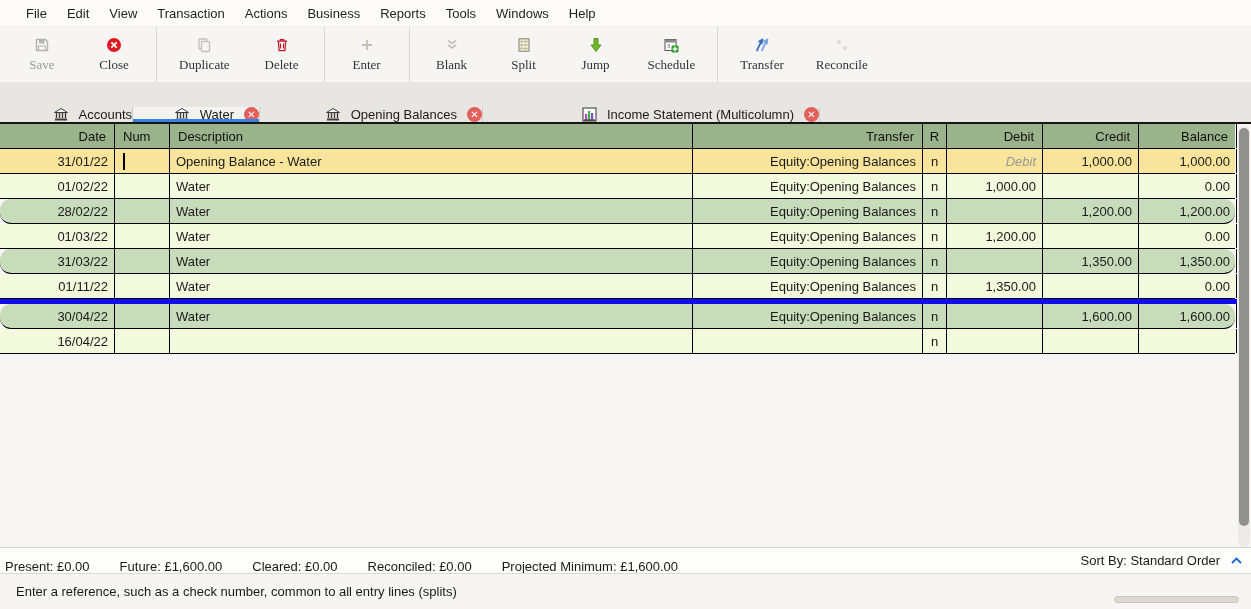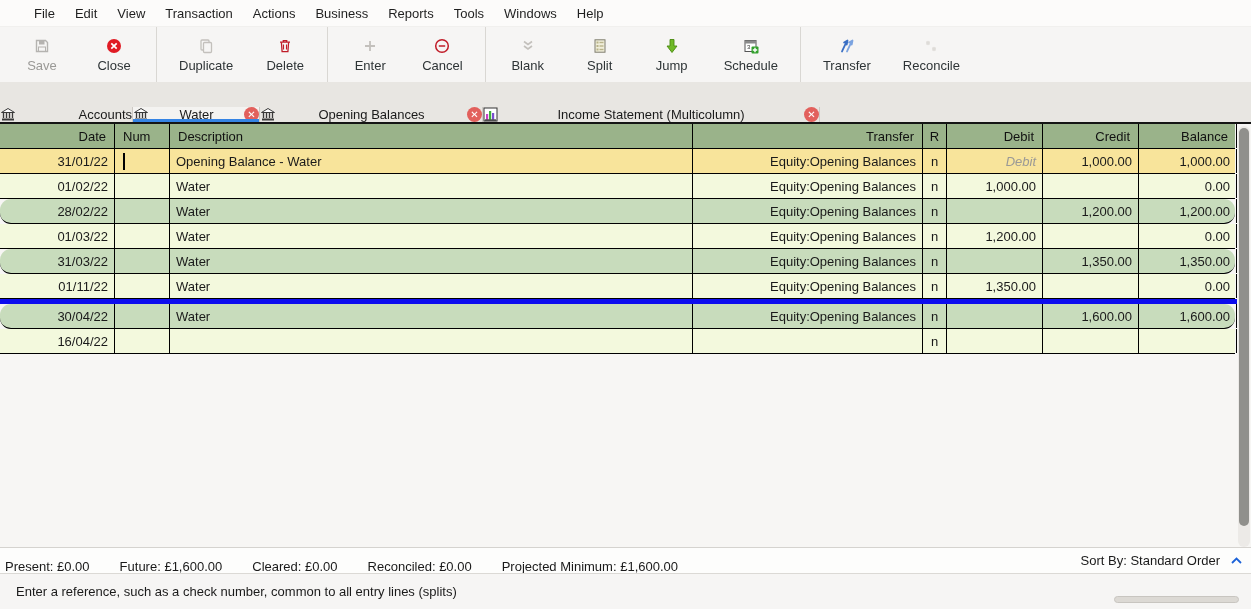--- a/index.html
+++ b/index.html
@@ -2,38 +2,38 @@
 <html style="--header-green: #9ab38a; --row-pale: #f3f9dd; --row-green: #c8dcbc; --row-selected: #f8e49b; --divider-blue: #0d0dee; --tab-underline: #3584e4; --close-red: #e01b24; --delete-red: #c01c28; --jump-green: #6fb927; --transfer-blue: #3a6fc4;"><head>
 <meta charset="utf-8">
 <style>
   * { margin:0; padding:0; box-sizing:border-box; }
   html,body { width:1251px; height:609px; overflow:hidden;
     font-family:"Liberation Sans","DejaVu Sans",sans-serif; font-size:13px; color:#1a1a1a; }
   .app { position:relative; width:1251px; height:609px; background:#f6f5f4; }
 
   
   .menubar { position:absolute; top:0; left:0; right:0; height:27px; background:#fcfbfa;
-    display:flex; align-items:center; padding-left:24px; border-bottom:1px solid #f1f0ee; }
+    display:flex; align-items:center; padding-left:16px; border-bottom:1px solid #f1f0ee; }
   .menu-item { padding:4px 10px; color:#1f1f1f; cursor:default; }
 
   
   .toolbar { position:absolute; top:27px; left:0; right:0; height:55px; background:#f6f5f4;
-    display:flex; align-items:stretch; padding-left:6px; }
+    display:flex; align-items:stretch; padding-left:6px;font-family:Liberation Serif, serif; }
   .tgroup { display:flex; align-items:stretch; }
   .tsep { width:1px; background:#d9d7d3; margin:0 6px; }
   .tbtn { display:flex; flex-direction:column; align-items:center; justify-content:center;
     gap:3px; padding:4px 16px; min-width:72px; }
   .tbtn .ticon { height:18px; display:flex; align-items:center; justify-content:center; }
   .tbtn .tlabel { color:#2e3436; }
   .tbtn.disabled .tlabel { color:#9a9996; }
 
   
   .tabbar { position:absolute; top:82px; left:0; right:0; height:40px; background:#e8e6e2;
     display:flex; align-items:stretch; }
-  .tab { display:flex; align-items:center; justify-content:space-between; gap:10px;
+  .tab { display:flex; align-items:center; justify-content:flex-end; gap:10px;
     border-right:1px solid #cdc9c4; position:relative; background:#e8e6e2;margin-top:25px; }
   .tab.active { background:#f4f3f1; }
   .tab.active::after { content:""; position:absolute; left:0; right:0; bottom:0; height:3px;
     background:var(--tab-underline,#3584e4); }
   .tab-close { width:15px; height:15px; border-radius:50%; background:#e2605c; color:#fff;
     display:flex; align-items:center; justify-content:center; font-size:10px; line-height:1; }
 
   
   .register { position:absolute; top:122px; left:0; right:0; height:425px; background:#f7f6f4;
     border-top:2px solid #151515; }
@@ -136,29 +136,20 @@
     <div class="tsep"></div>
     <div class="tgroup">
       <div class="tbtn">
         <span class="ticon">
           <svg width="16" height="16" viewBox="0 0 16 16">
               <path d="M8 3v10M3 8h10" stroke="#c3c0bc" stroke-width="1.8"></path>
             </svg>
         </span>
         <span class="tlabel">Enter</span>
       </div>
-      <div class="tbtn">
-        <span class="ticon">
-          <svg width="16" height="16" viewBox="0 0 16 16">
-              <circle cx="8" cy="8" r="6.3" fill="none" stroke="#c01c28" stroke-width="1.5"></circle>
-              <path d="M4.8 8h6.4" stroke="#c01c28" stroke-width="1.5"></path>
-            </svg>
-        </span>
-        <span class="tlabel">Cancel</span>
-      </div>
     </div>
     <div class="tsep"></div>
     <div class="tgroup">
       <div class="tbtn">
         <span class="ticon">
           <svg width="16" height="16" viewBox="0 0 16 16">
               <path d="M4 3.5l4 3 4-3M4 8l4 3 4-3" fill="none" stroke="#c3c0bc" stroke-width="1.6"></path>
             </svg>
         </span>
         <span class="tlabel">Blank</span>

